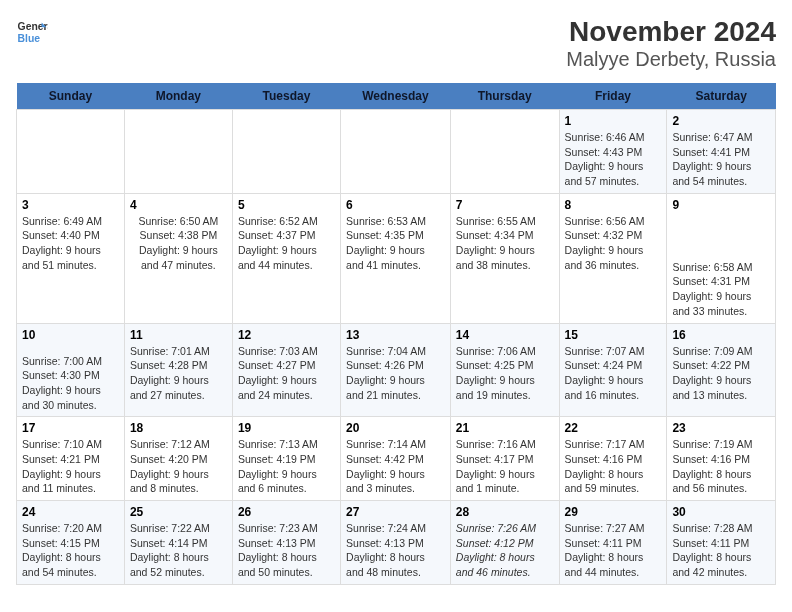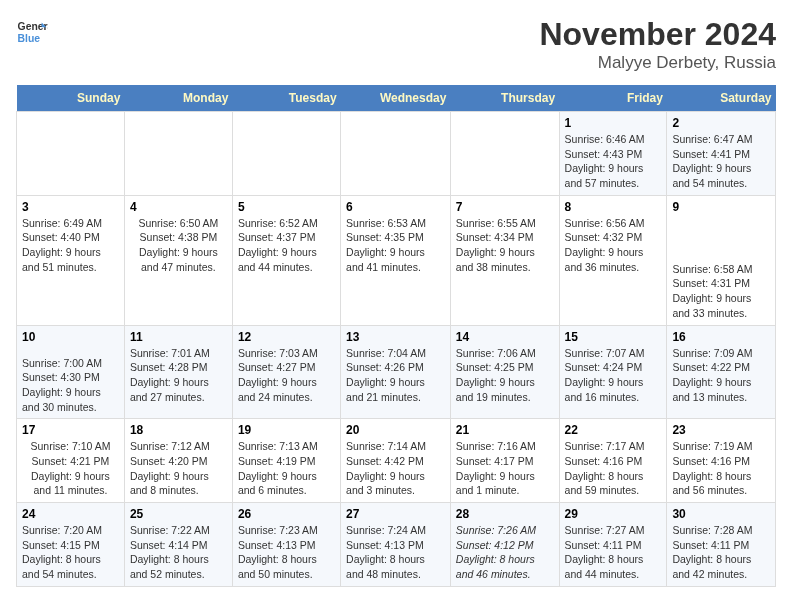--- a/index.html
+++ b/index.html
@@ -20,38 +20,38 @@
       display: flex;
       align-items: center;
       gap: 4px;
     }
     .logo-icon {
       width: 32px;
       height: 32px;
     }
     .title-block { text-align: right; }
     .main-title {
-      font-size: 32px;
+      font-size: 28px;
       font-weight: bold;
       color: #333;
     }
     .subtitle {
-      font-size: 17px;
+      font-size: 20px;
       color: #555;
     }
     table {
       width: 100%;
       border-collapse: collapse;
       font-size: 11px;
     }
     thead tr th {
       background: #4a7fc1;
-      color: #fef9c3;
+      color: #0f172a;
       padding: 6px 4px;
-      text-align: right;
+      text-align: center;
       font-size: 12px;
       font-weight: bold;
     }
     tbody tr td {
       vertical-align: top;
       padding: 4px 5px;
       border: 1px solid #ddd;
       width: 113px;
       min-height: 80px;
       background: #fff;
@@ -210,21 +210,21 @@
         <td>
           <span class="day-num">16</span>
           <div class="day-detail" style="white-space: pre-line;">Sunrise: 7:09 AM
 Sunset: 4:22 PM
 Daylight: 9 hours and 13 minutes.</div>
         </td>
       </tr>
       <tr>
         <td>
           <span class="day-num">17</span>
-          <div class="day-detail" style="white-space: pre-line; text-align: center;">Sunrise: 7:10 AM
+          <div class="day-detail" style="white-space: pre-line;">Sunrise: 7:10 AM
 Sunset: 4:21 PM
 Daylight: 9 hours and 11 minutes.</div>
         </td>
         <td>
           <span class="day-num">18</span>
           <div class="day-detail" style="white-space: pre-line;">Sunrise: 7:12 AM
 Sunset: 4:20 PM
 Daylight: 9 hours and 8 minutes.</div>
         </td>
         <td>

